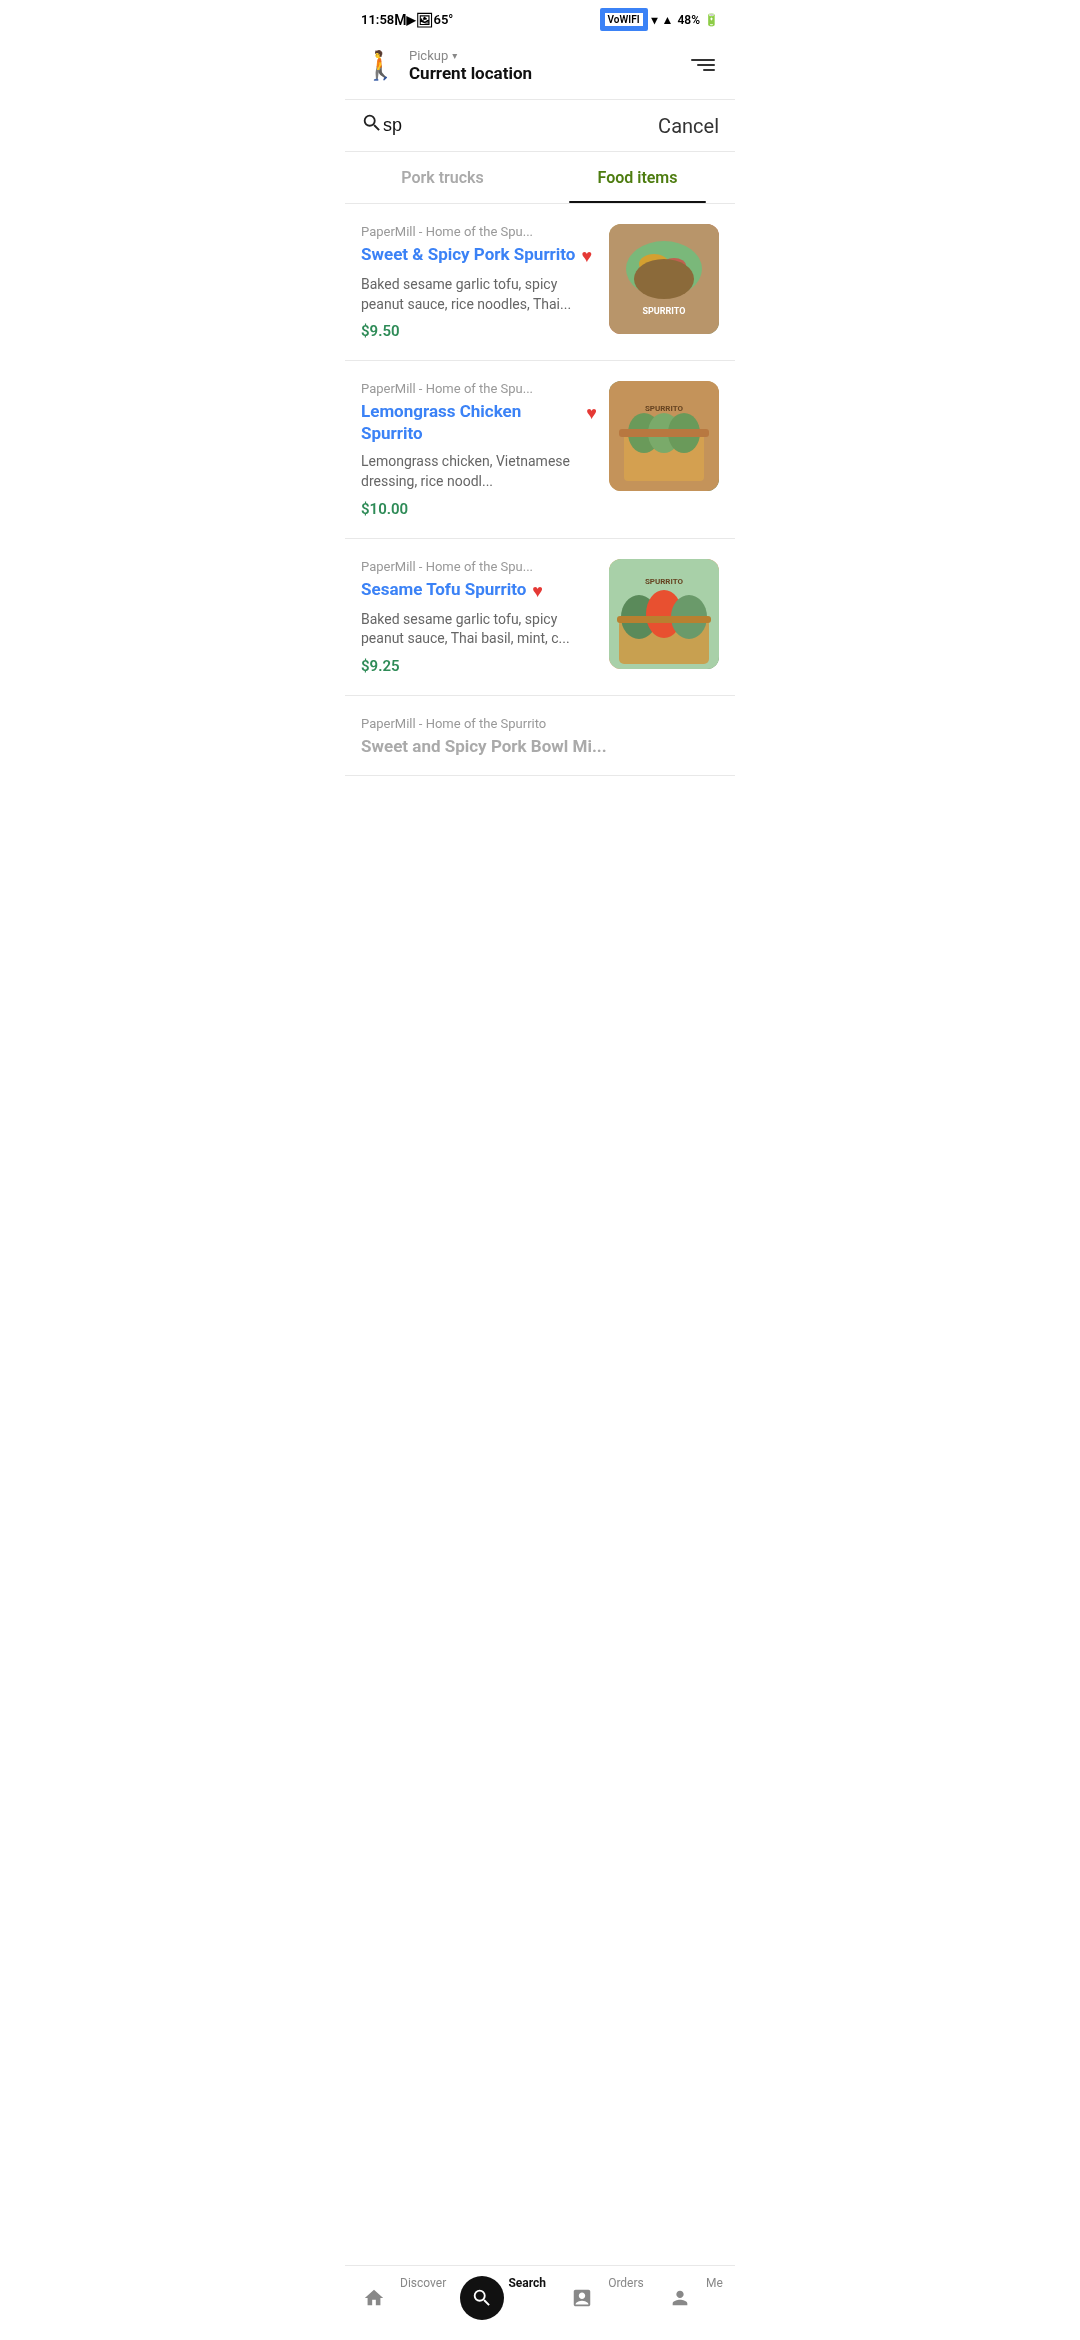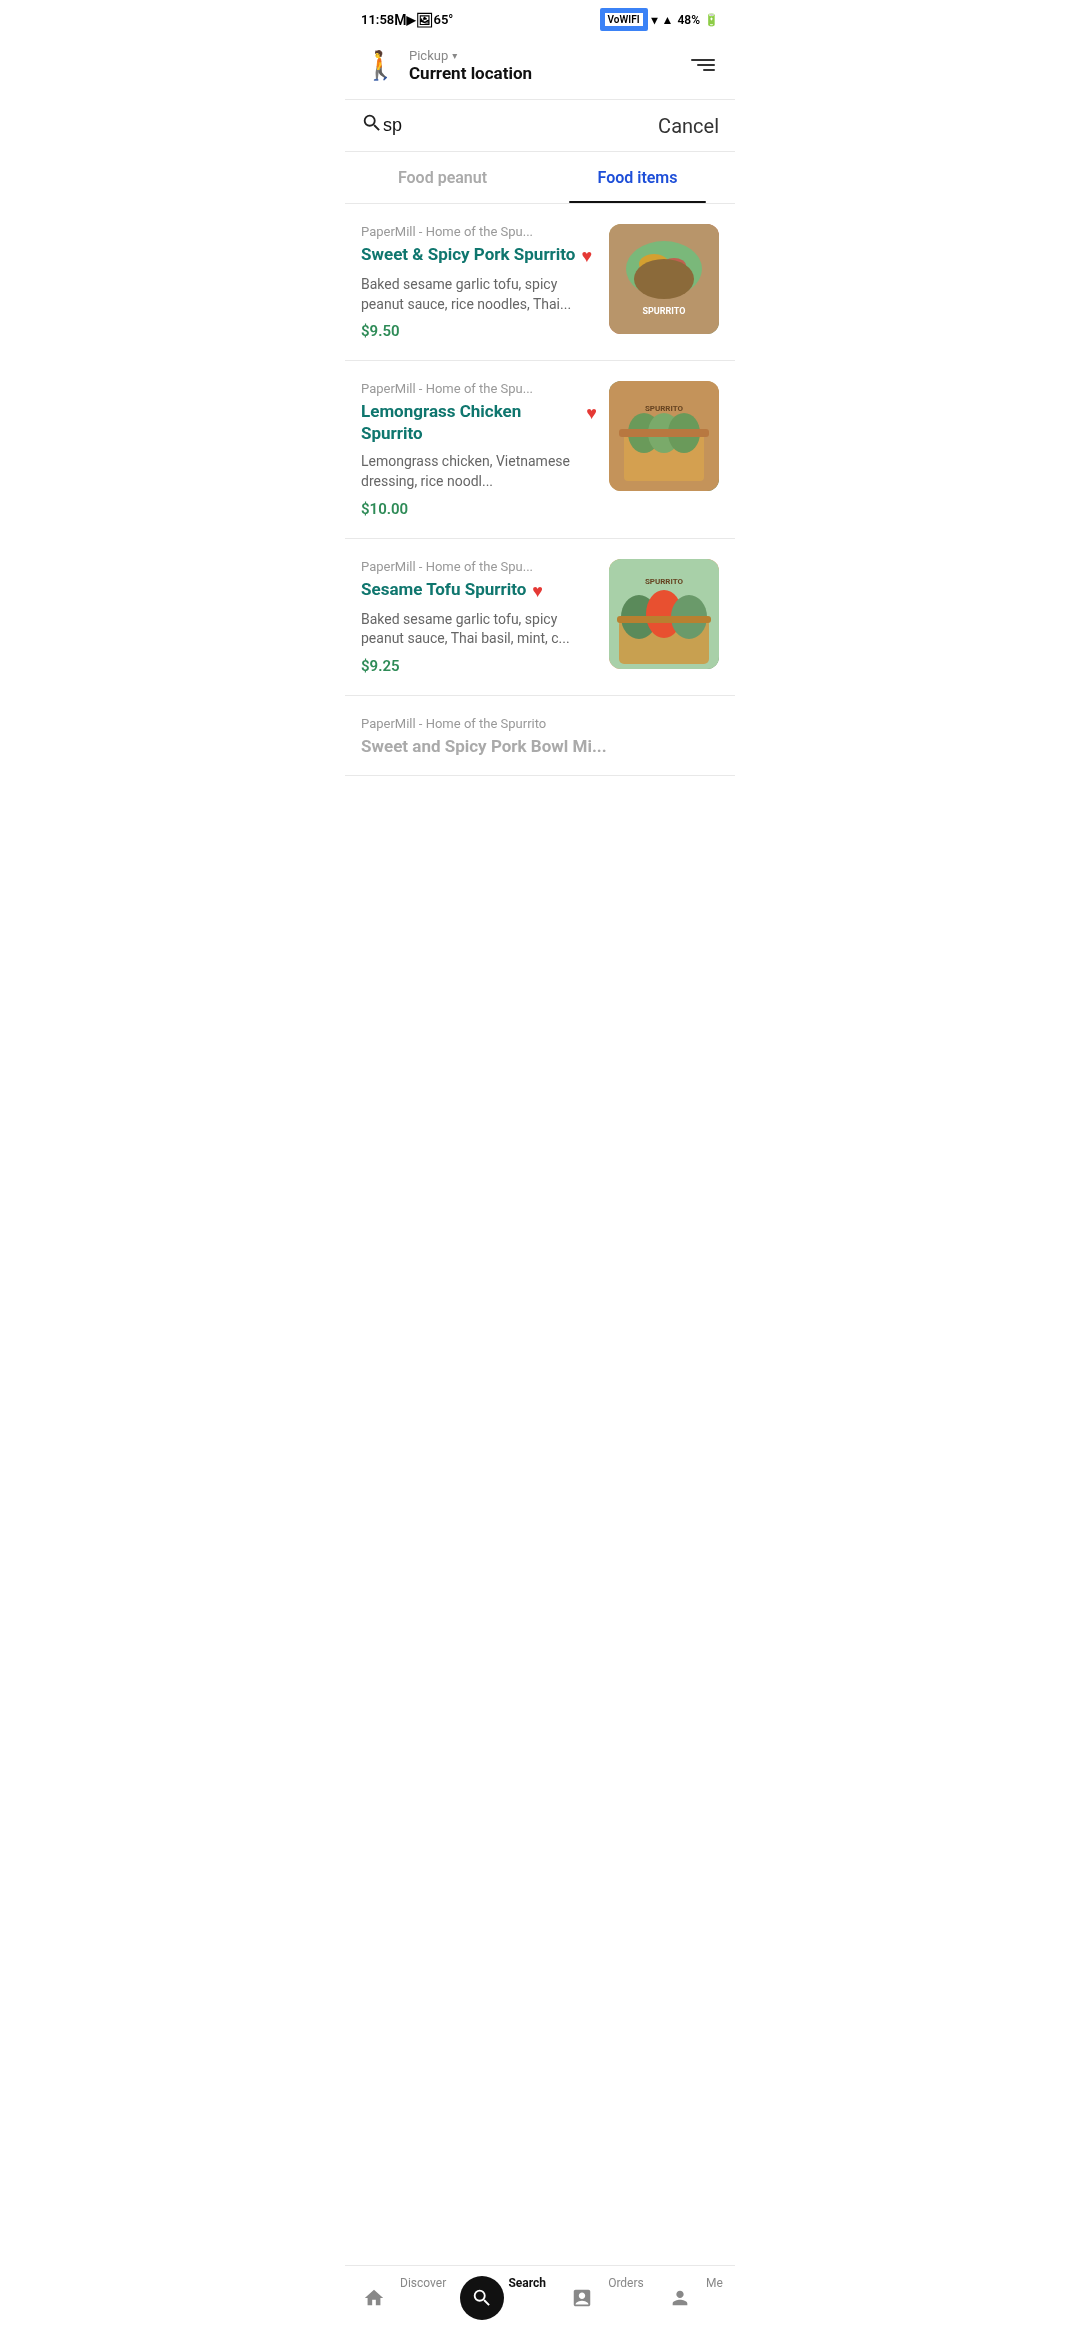--- a/index.html
+++ b/index.html
@@ -113,21 +113,21 @@
       flex: 1;
       text-align: center;
       padding: 16px 8px;
       font-size: 16px;
       font-weight: 600;
       color: #aaa;
       cursor: pointer;
       position: relative;
     }
     .tab.active {
-      color: #1d4ed8;
+      color: #4d7c0f;
     }
     .tab.active::after {
       content: '';
       position: absolute;
       bottom: 0;
       left: 15%;
       right: 15%;
       height: 2.5px;
       background: #111;
       border-radius: 2px;
@@ -150,21 +150,21 @@
     }
     .food-name-row {
       display: flex;
       align-items: flex-start;
       gap: 6px;
       margin-bottom: 8px;
     }
     .food-name {
       font-size: 17px;
       font-weight: 700;
-      color: #0f766e;
+      color: #3b82f6;
       line-height: 1.3;
     }
     .heart-icon {
       color: #e53935;
       font-size: 18px;
       margin-top: 2px;
       flex-shrink: 0;
     }
     .food-desc {
       font-size: 14px;
@@ -304,21 +304,21 @@
     <svg class="svg-icon" viewBox="0 0 24 24">
         <path d="M15.5 14h-.79l-.28-.27A6.471 6.471 0 0 0 16 9.5 6.5 6.5 0 1 0 9.5 16c1.61 0 3.09-.59 4.23-1.57l.27.28v.79l5 4.99L20.49 19l-4.99-5zm-6 0C7.01 14 5 11.99 5 9.5S7.01 5 9.5 5 14 7.01 14 9.5 11.99 14 9.5 14z"></path>
       </svg>
   </span>
   <input class="search-input" type="text" value="sp" placeholder="Search food trucks or items" style="">
   <span class="cancel-btn">Cancel</span>
 </div>
 
 <div class="tabs">
   <div class="tab">
-    <span>Food peanut</span>
+    <span>Pork trucks</span>
   </div>
   <div class="tab active">
     <span>Food items</span>
   </div>
 </div>
 
 <div class="content-scroll">
 
   <div class="food-item">
     <div class="food-info">

